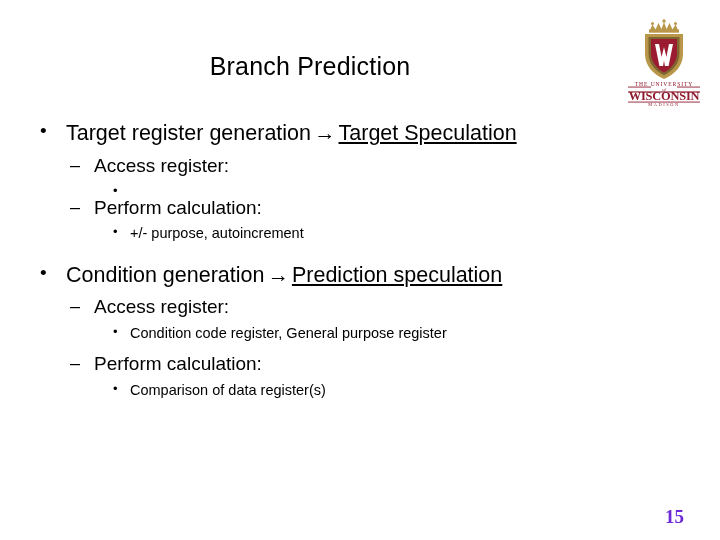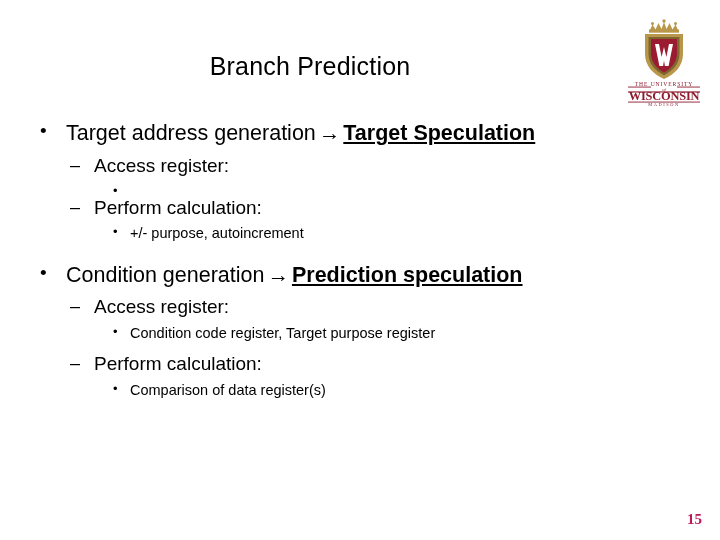--- a/index.html
+++ b/index.html
@@ -88,32 +88,32 @@
   }
   .lvl3 .marker {
     position: absolute;
     left: 113px;
     top: -1px;
     font-size: 13px;
   }
   .spacer-sm { height: 9px; }
   .spacer-md { height: 13px; }
   .spacer-lg { height: 22px; }
-  .und { text-decoration: underline; text-underline-offset: 2px; font-weight: bold; }
+  .und { text-decoration: underline; text-underline-offset: 2px; }
   .arrow { padding: 0 3px; }
 
   
   #page-number {
     position: absolute;
-    right: 18px;
+    right: 36px;
     bottom: 12px;
     font-family: "Liberation Serif", serif;
     font-weight: bold;
-    font-size: 15px;
-    color: #be185d;
+    font-size: 19px;
+    color: #6d28d9;
   }
 </style>
 </head>
 <body>
 
 <div id="slide">
 
   <div id="logo">
     <svg width="96" height="90" viewBox="0 0 96 90" xmlns="http://www.w3.org/2000/svg">
 
@@ -145,21 +145,21 @@
       </g>
     </svg>
   </div>
 
   <div id="slide-title">Branch Prediction</div>
 
   <div id="body-outline">
 
     <div class="lvl1">
       <span class="marker">•</span>
-      <span>Target address generation</span><span class="arrow">→</span><span class="und">Target Speculation</span>
+      <span>Target register generation</span><span class="arrow">→</span><span class="und">Target Speculation</span>
     </div>
 
     <div class="spacer-sm"></div>
 
     <div class="lvl2">
       <span class="marker">–</span>
       <span>Access register:</span>
     </div>
 
     <div class="spacer-sm"></div>
@@ -193,21 +193,21 @@
 
     <div class="lvl2">
       <span class="marker">–</span>
       <span>Access register:</span>
     </div>
 
     <div class="spacer-sm"></div>
 
     <div class="lvl3">
       <span class="marker">•</span>
-      <span>Condition code register, Target purpose register</span>
+      <span>Condition code register, General purpose register</span>
     </div>
 
     <div class="spacer-md"></div>
 
     <div class="lvl2">
       <span class="marker">–</span>
       <span>Perform calculation:</span>
     </div>
 
     <div class="spacer-sm"></div>

